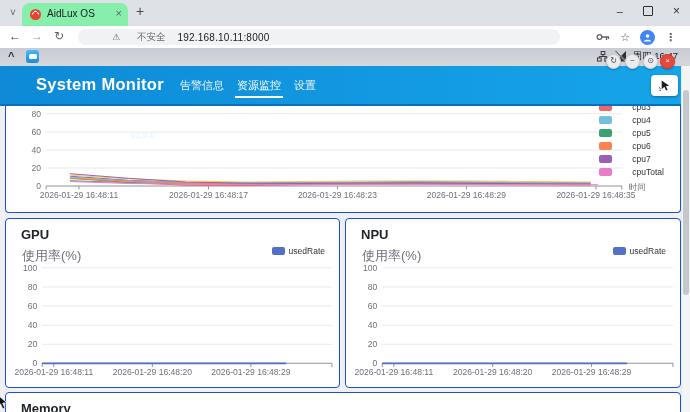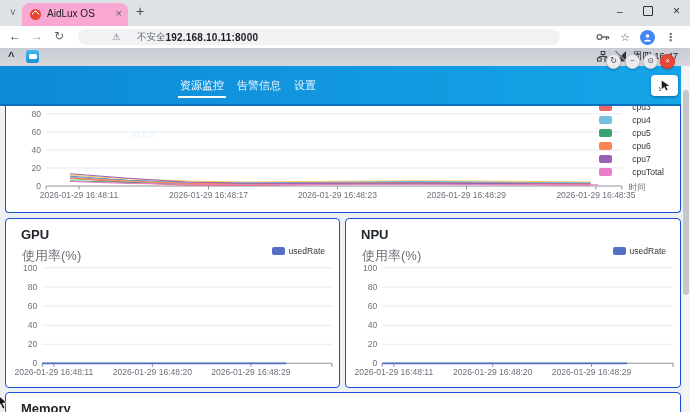--- a/index.html
+++ b/index.html
@@ -3,41 +3,41 @@
 <meta charset="utf-8">
 <style>
   html,body{margin:0;padding:0;background:#555;}
   .screen{position:relative;width:690px;height:412px;overflow:hidden;
     font-family:"Liberation Sans","DejaVu Sans",sans-serif;background:#eef0f3;}
 
   
   .tabstrip{position:absolute;top:0;left:0;right:0;height:26px;background:#dee1e6;}
   .chev-btn{position:absolute;left:5px;top:5px;width:16px;height:16px;border-radius:4px;
     color:#5f6368;font-size:10px;text-align:center;line-height:15px;}
-  .tab{position:absolute;left:22px;top:3px;width:106px;height:23px;background:#f9a8d4;
+  .tab{position:absolute;left:22px;top:3px;width:106px;height:23px;background:#86efac;
     border-radius:8px 8px 0 0;text-decoration:underline;}
   .fav{position:absolute;left:8px;top:6px;width:11px;height:11px;border-radius:50%;background:#e8432c;}
   .fav::after{content:"";position:absolute;left:2px;top:2px;width:5px;height:5px;border:1.5px solid #fff;
     border-radius:50%;border-bottom-color:transparent;border-right-color:transparent;transform:rotate(45deg);}
   .tab-title{position:absolute;left:25px;top:5px;font-size:10px;color:#202124;white-space:nowrap;}
   .tab-close{position:absolute;right:6px;top:4px;font-size:11px;color:#5f6368;}
   .newtab{position:absolute;left:136px;top:3px;font-size:14px;color:#474b4f;}
   .winctl{position:absolute;right:10px;top:1px;display:flex;gap:20px;align-items:center;height:20px;color:#303134;}
   .winmin{font-size:11px;} .winclose{font-size:12px;}
   .winmax{width:8px;height:8px;border:1px solid #303134;border-radius:1px;display:inline-block;}
 
   
   .toolbar{position:absolute;top:26px;left:0;right:0;height:22px;background:#fff;border-bottom:1px solid #dcdfe3;}
   .nicon{position:absolute;top:3px;font-size:12px;color:#5f6368;}
   .back{left:9px;color:#3c4043;} .fwd{left:31px;color:#9aa0a6;} .reload{left:54px;}
   .pill{position:absolute;left:78px;top:3px;width:482px;height:16px;border-radius:9px;background:#f0f2f4;
     display:flex;align-items:center;}
   .warn-ic{margin-left:34px;font-size:9px;color:#5f6368;}
   .sec-label{margin-left:17px;font-size:9.5px;color:#5f6368;}
-  .url-text{margin-left:0;font-size:10px;color:#202124;letter-spacing:.2px;font-weight:bold;}
+  .url-text{margin-left:12px;font-size:10px;color:#202124;letter-spacing:.2px;}
   .tbr{position:absolute;right:14px;top:3px;height:16px;display:flex;gap:10px;align-items:center;}
   .star{font-size:11px;color:#5f6368;} .menu-dots{font-size:11px;color:#5f6368;font-weight:bold;}
   .avatar{width:15px;height:15px;border-radius:50%;background:#4285f4;display:flex;align-items:center;justify-content:center;}
 
   
   .strip{position:absolute;top:48px;left:0;right:0;height:18px;background:linear-gradient(#c9cbd5,#d6d8dc);}
   .caret{position:absolute;left:8px;top:2px;font-size:11px;font-weight:bold;color:#2e3238;}
   .appfav{position:absolute;left:26px;top:2px;width:13px;height:13px;border-radius:3px;
     background:linear-gradient(#45b9f1,#1b8ed8);}
   .appfav::after{content:"";position:absolute;left:2.5px;top:3.5px;width:8px;height:5px;background:#fff;border-radius:1.5px;}
@@ -146,24 +146,25 @@
       <span class="tray-dt">周四 16:47</span>
     </div>
   </div>
 
   <div class="float-btn fl1">↻</div>
   <div class="float-btn fl2">−</div>
   <div class="float-btn fl3">⊙</div>
   <div class="float-btn fl4">×</div>
 
   <div class="hdr">
+    <span class="hdr-title">System Monitor</span>
     <span class="hdr-ver">v1.0.0</span>
     <div class="hdr-nav" id="nav">
+        <span class="nav-item">告警信息</span>
         <span class="nav-item active">资源监控</span>
-        <span class="nav-item">告警信息</span>
         <span class="nav-item">设置</span>
       </div>
     <div class="hdr-btn">
       <svg width="13" height="13" viewBox="0 0 14 14">
         <path d="M4 1.5 L4 11 L6.8 8.4 L8.8 12.4 L10.4 11.6 L8.4 7.8 L12 7.4 Z" fill="#1b1e22"></path>
         <path d="M1 9 L2.8 10.5 M1.5 12 L3 12.5" stroke="#1b1e22" stroke-width="1" fill="none"></path>
       </svg>
     </div>
   </div>
 

